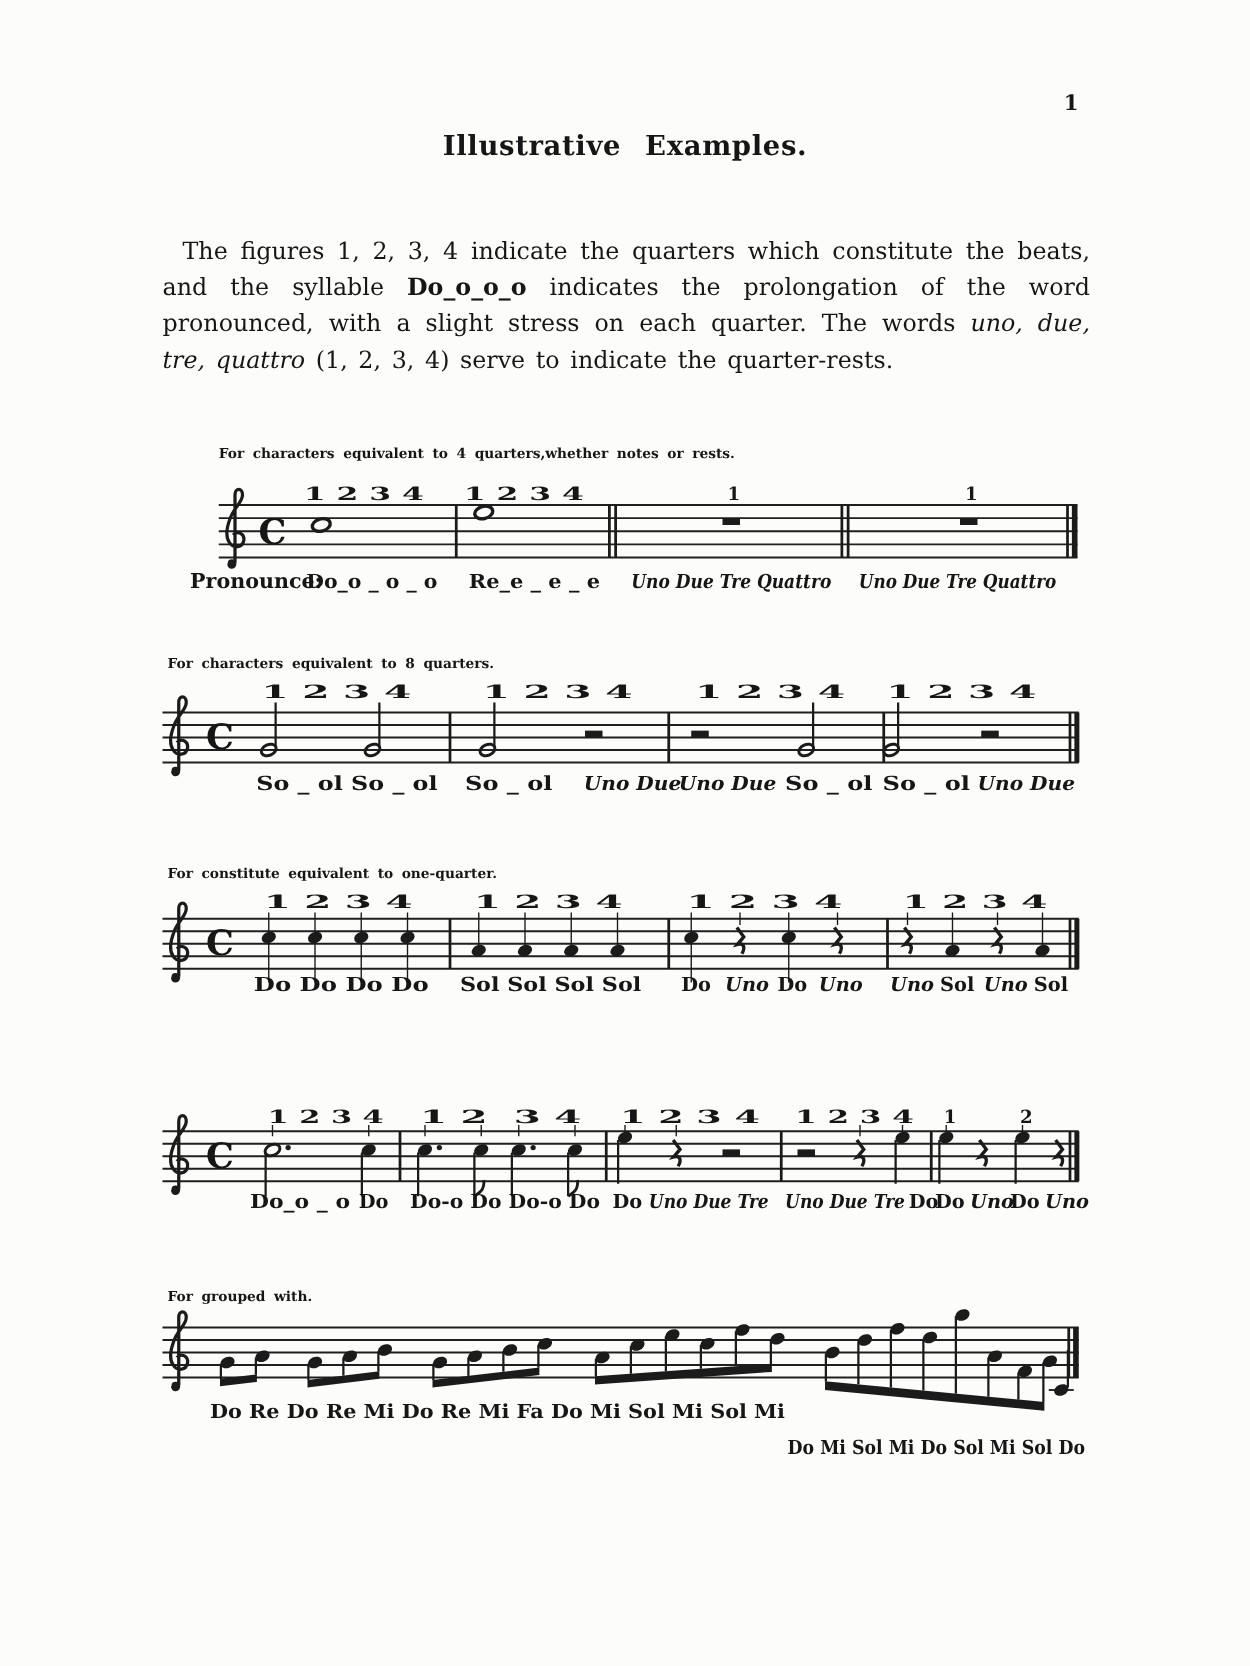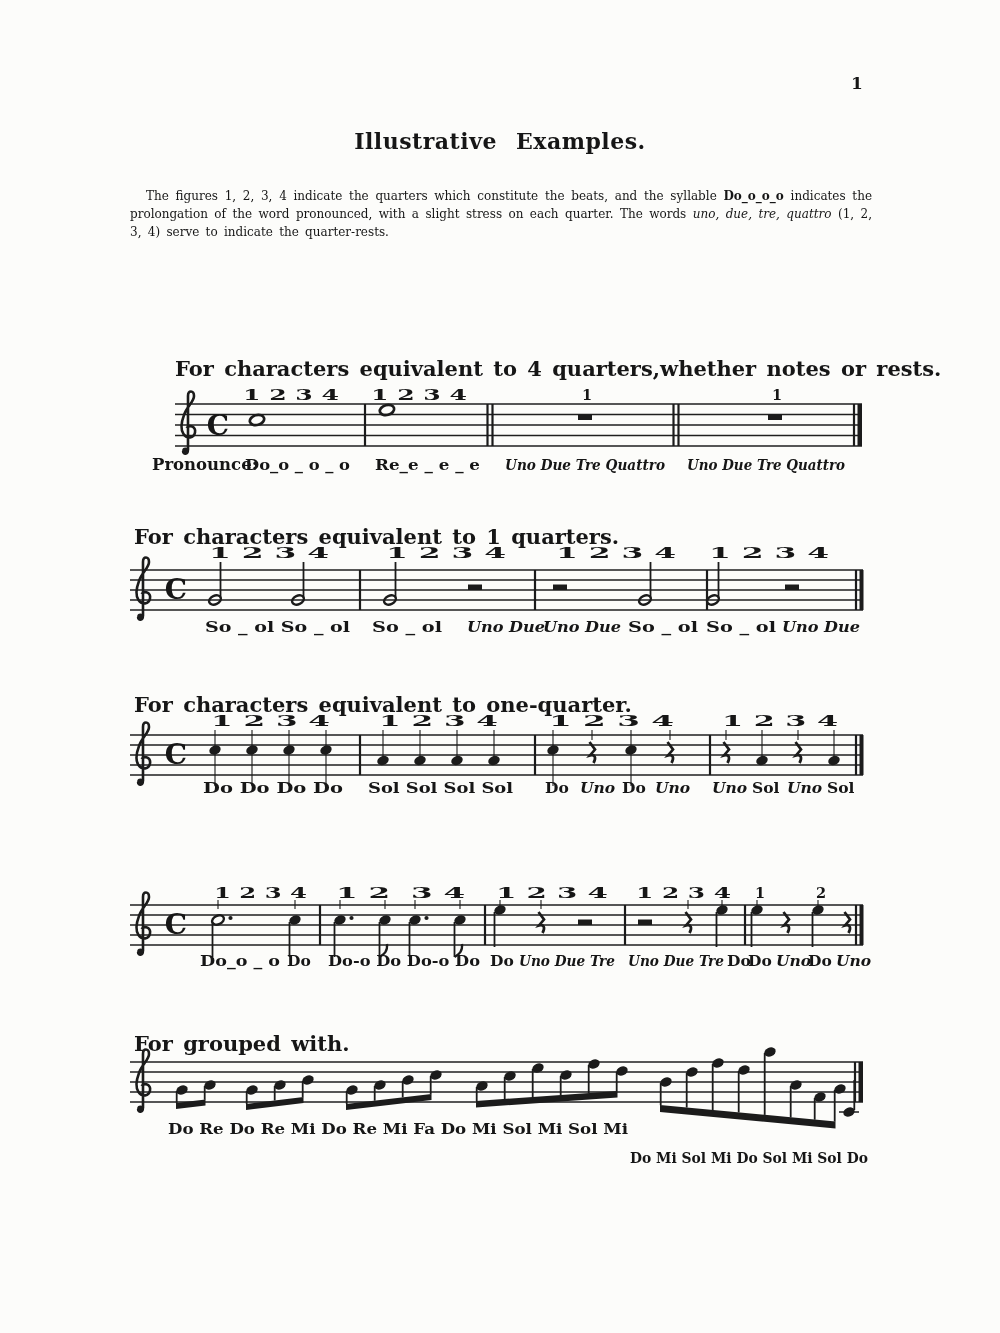--- a/index.html
+++ b/index.html
@@ -4,31 +4,31 @@
 <style>
   html,body{margin:0;padding:0;background:#e8e8e8;}
   .page{
     position:relative;width:1000px;height:1333px;margin:0 auto;
     background:#fcfcfa;color:#161616;overflow:hidden;
     font-family:"DejaVu Serif","Liberation Serif",serif;
   }
   .abs{position:absolute;}
   .page-number{font-size:17px;font-weight:bold;}
   .title{
-    width:740px;left:130px;top:128px;text-align:center;
+    width:740px;left:130px;top:104px;text-align:center;
     font-size:22px;font-weight:bold;letter-spacing:.5px;word-spacing:11px;
   }
   .intro{
     left:130px;top:187px;width:742px;
-    font-size:12px;line-height:1.52;text-align:justify;text-indent:16px;
+    font-size:19px;line-height:1.52;text-align:justify;text-indent:16px;
     word-spacing:2.5px;
   }
   .intro b{font-weight:bold;}
   .intro i{font-style:italic;}
-  .heading{font-size:21px;font-weight:bold;word-spacing:3px;}
+  .heading{font-size:11px;font-weight:bold;word-spacing:3px;}
   svg.system{position:absolute;left:0;overflow:visible;}
   svg text{fill:#161616;font-family:"DejaVu Serif","Liberation Serif",serif;}
   .n{font-size:14.5px;font-weight:bold;}
   .ts{font-size:28px;font-weight:bold;}
   .lyr{font-size:15.5px;font-weight:bold;}
   .it{font-style:italic;}
   .pron{font-size:16.5px;font-weight:bold;}
   .ink{stroke:#1b1b1b;}
   .sline{stroke:#1f1f1f;stroke-width:1.5;}
   .bar{stroke:#1b1b1b;stroke-width:2.2;}
@@ -100,21 +100,21 @@
     <text class="n" x="371" y="400" textLength="96" lengthAdjust="spacingAndGlyphs">1 2 3 4</text>
     <text class="n" x="582" y="400">1</text>
     <text class="n" x="772" y="400">1</text>
     <text class="pron" x="152" y="470">Pronounce:</text>
     <text class="lyr" x="245" y="470" textLength="105" lengthAdjust="spacingAndGlyphs">Do_o _ o _ o</text>
     <text class="lyr" x="375" y="470" textLength="105" lengthAdjust="spacingAndGlyphs">Re_e _ e _ e</text>
     <text class="lyr it" x="505" y="470" textLength="160" lengthAdjust="spacingAndGlyphs">Uno Due Tre Quattro</text>
     <text class="lyr it" x="687" y="470" textLength="158" lengthAdjust="spacingAndGlyphs">Uno Due Tre Quattro</text>
   </svg>
 
-  <div class="abs heading" style="left:134px;top:524px">For characters equivalent to 1 quarters.</div>
+  <div class="abs heading" style="left:134px;top:524px">For characters equivalent to 8 quarters.</div>
 
   <svg class="system" style="top:542px" width="1000" height="102" viewBox="0 542 1000 102">
     <g>
       <line class="sline" x1="130" y1="570" x2="863" y2="570"></line>
       <line class="sline" x1="130" y1="580" x2="863" y2="580"></line>
       <line class="sline" x1="130" y1="590" x2="863" y2="590"></line>
       <line class="sline" x1="130" y1="600" x2="863" y2="600"></line>
       <line class="sline" x1="130" y1="610" x2="863" y2="610"></line>
     </g>
     <use href="#clef" transform="translate(143,570)"></use>
@@ -147,21 +147,21 @@
     <text class="n" x="709" y="558" textLength="120" lengthAdjust="spacingAndGlyphs">1 2 3 4</text>
     <text class="lyr" x="205" y="632" textLength="145" lengthAdjust="spacingAndGlyphs">So _ ol So _ ol</text>
     <text class="lyr" x="372" y="632" textLength="70" lengthAdjust="spacingAndGlyphs">So _ ol</text>
     <text class="lyr it" x="467" y="632" textLength="78" lengthAdjust="spacingAndGlyphs">Uno Due</text>
     <text class="lyr it" x="543" y="632" textLength="78" lengthAdjust="spacingAndGlyphs">Uno Due</text>
     <text class="lyr" x="628" y="632" textLength="70" lengthAdjust="spacingAndGlyphs">So _ ol</text>
     <text class="lyr" x="706" y="632" textLength="70" lengthAdjust="spacingAndGlyphs">So _ ol</text>
     <text class="lyr it" x="782" y="632" textLength="78" lengthAdjust="spacingAndGlyphs">Uno Due</text>
   </svg>
 
-  <div class="abs heading" style="left:134px;top:692px">For characters equivalent to one-quarter.</div>
+  <div class="abs heading" style="left:134px;top:692px">For constitute equivalent to one-quarter.</div>
 
   <svg class="system" style="top:710px" width="1000" height="100" viewBox="0 710 1000 100">
     <g>
       <line class="sline" x1="130" y1="735" x2="863" y2="735"></line>
       <line class="sline" x1="130" y1="745" x2="863" y2="745"></line>
       <line class="sline" x1="130" y1="755" x2="863" y2="755"></line>
       <line class="sline" x1="130" y1="765" x2="863" y2="765"></line>
       <line class="sline" x1="130" y1="775" x2="863" y2="775"></line>
     </g>
     <use href="#clef" transform="translate(143,735)"></use>

